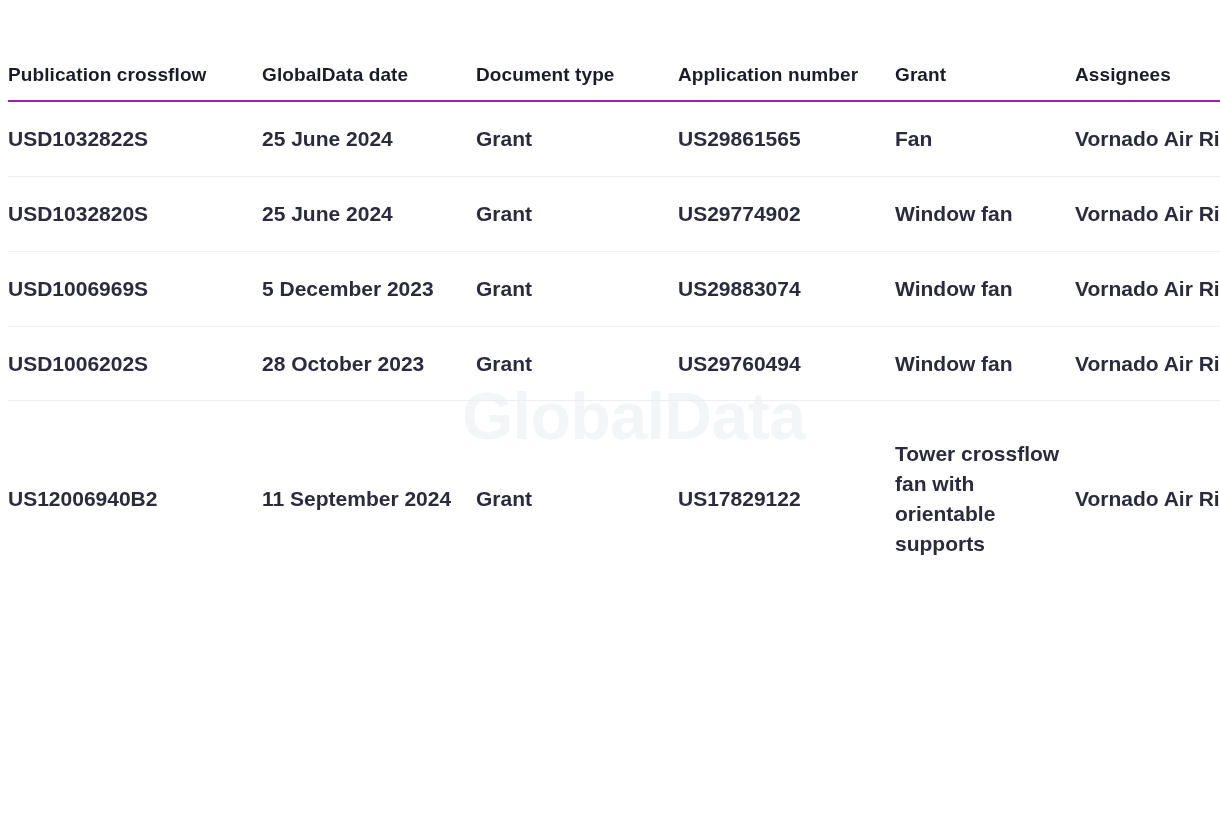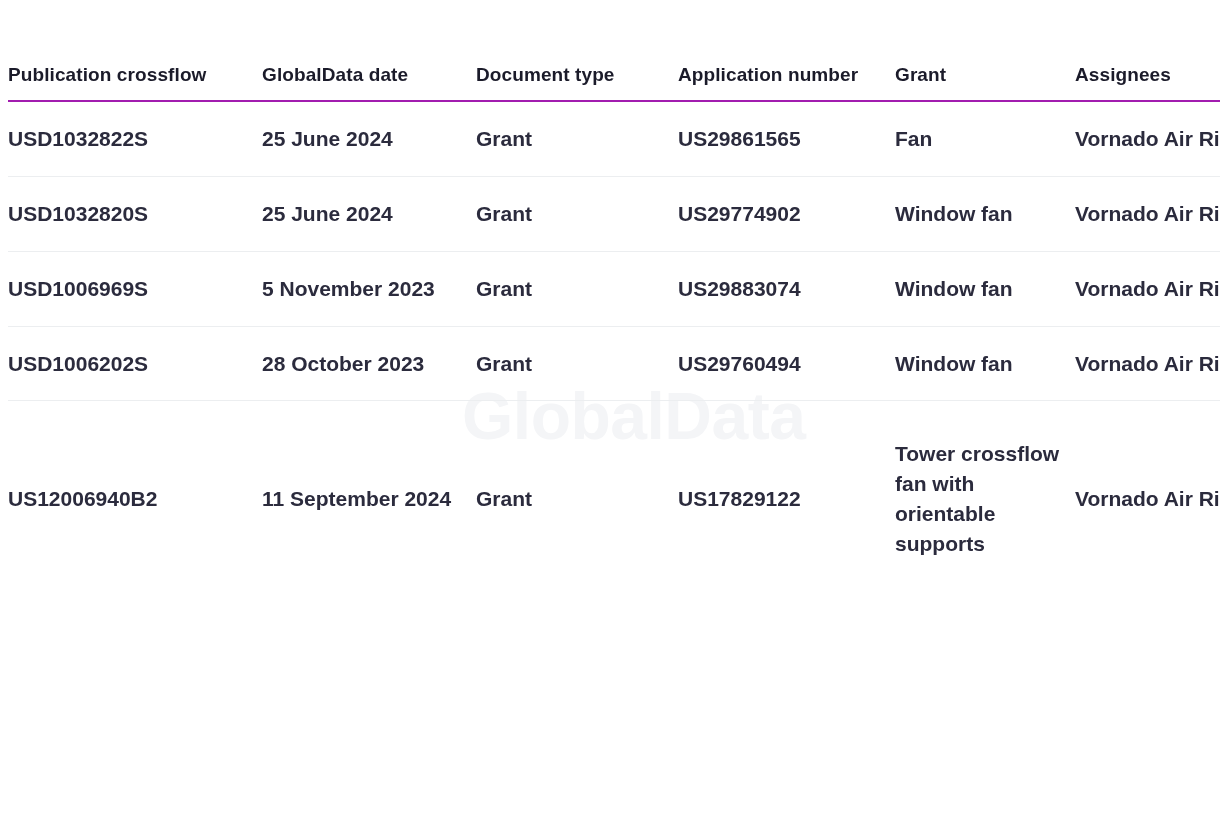--- a/index.html
+++ b/index.html
@@ -139,21 +139,21 @@
         <tr data-row="1">
           <td>USD1032820S</td>
           <td>25 June 2024</td>
           <td>Grant</td>
           <td>US29774902</td>
           <td>Window fan</td>
           <td>Vornado Air Rights LLC</td>
         </tr>
         <tr data-row="2">
           <td>USD1006969S</td>
-          <td>5 November 2023</td>
+          <td>5 December 2023</td>
           <td>Grant</td>
           <td>US29883074</td>
           <td>Window fan</td>
           <td>Vornado Air Rights LLC</td>
         </tr>
         <tr data-row="3">
           <td>USD1006202S</td>
           <td>28 October 2023</td>
           <td>Grant</td>
           <td>US29760494</td>

